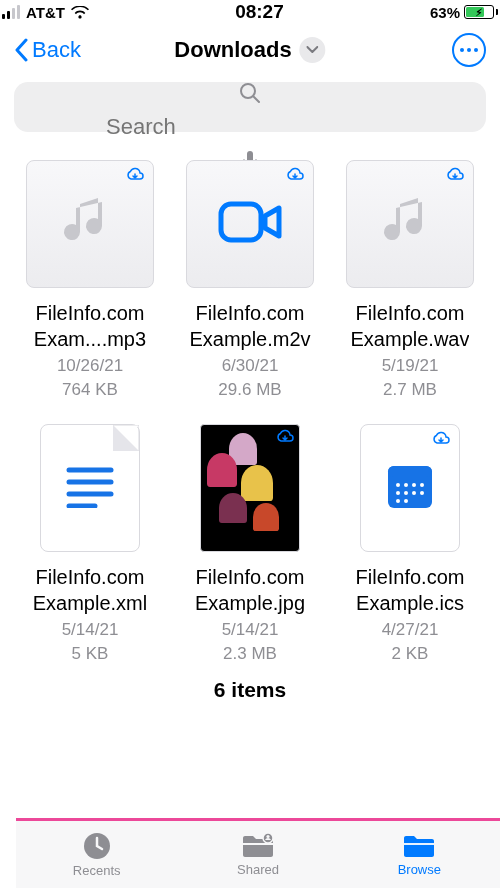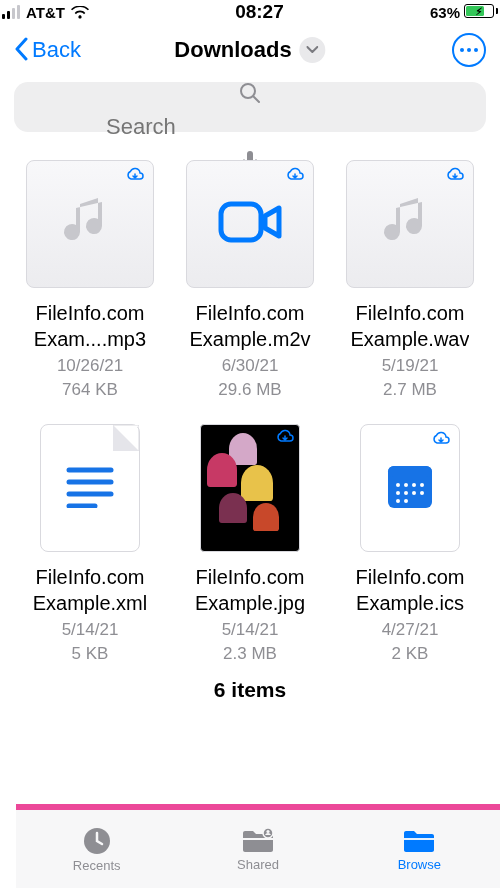--- a/index.html
+++ b/index.html
@@ -1,37 +1,37 @@
 <!DOCTYPE html>
 <html><head>
 <meta charset="utf-8">
 <style>
   * { box-sizing: border-box; margin: 0; padding: 0; }
   html, body { width: 500px; height: 888px; font-family: -apple-system, "Helvetica Neue", Arial, sans-serif; background: #fff; color: #000; overflow: hidden; }
 
   
   .status-bar { display: flex; align-items: center; justify-content: space-between; height: 24px; padding: 0 2px; font-size: 15px; font-weight: 600; }
   .sb-left { display: flex; align-items: center; gap: 6px; }
-  .sb-right { display: flex; align-items: flex-start; gap: 4px; }
+  .sb-right { display: flex; align-items: center; gap: 4px; }
   .signal { display: flex; align-items: flex-end; gap: 2px; }
   .signal span { width: 3px; background: #c7c7cc; border-radius: 1px; }
   .signal span:nth-child(1){height:5px;background:#000}
   .signal span:nth-child(2){height:8px;background:#000}
   .signal span:nth-child(3){height:11px}
   .signal span:nth-child(4){height:14px}
   .wifi-icon svg { display:block; }
   .battery { display:flex; align-items:center; gap:2px; }
   .battery-body { width:30px; height:14px; border:1.5px solid #000; border-radius:3px; position:relative; }
   .battery-fill { position:absolute; left:1px; top:1px; bottom:1px; width:63%; background:#34c759; border-radius:1.5px; }
   .battery-cap { width:2px; height:6px; background:#000; border-radius:0 1px 1px 0; }
   .bolt { position:absolute; left:50%; top:50%; transform:translate(-50%,-50%); font-size:10px; color:#000; }
 
   
   .nav { display:flex; align-items:center; height:52px; padding:0 14px; position:relative; }
-  .back-btn { display:flex; gap:4px; color:#007aff; font-size:22px; }
+  .back-btn { display:flex; align-items:center; gap:4px; color:#007aff; font-size:22px; }
   .back-btn svg { display:block; }
   .nav-title { position:absolute; left:50%; transform:translateX(-50%); font-size:22px; font-weight:700; display:flex; align-items:center; gap:8px; }
   .chev-circle { width:26px; height:26px; border-radius:50%; background:#e9e9eb; display:flex; align-items:center; justify-content:center; }
   .chev-circle svg { display:block; }
   .more-btn { margin-left:auto; width:34px; height:34px; border:2px solid #007aff; border-radius:50%; display:flex; align-items:center; justify-content:center; }
   .more-btn span { width:4px; height:4px; background:#007aff; border-radius:50%; margin:0 1.5px; }
 
   
   .search-wrap { padding: 6px 14px 14px; }
   .search { background:#eeeeef; border-radius:14px; height:50px; display:flex; align-items:center; padding:0 14px; gap:10px;flex-direction:column; }
@@ -48,21 +48,21 @@
   .cloud-badge { position:absolute; top:6px; right:8px; }
   .cloud-badge svg { display:block; }
   .dog-ear { position:absolute; top:0; right:0; width:26px; height:26px; }
   .fname { font-size:20px; text-align:center; margin-top:12px; line-height:1.3; max-width:150px; overflow:hidden; }
   .fmeta { font-size:17px; color:#8e8e93; text-align:center; margin-top:4px; }
 
   
   .summary { text-align:center; font-size:21px; font-weight:700; padding:6px 6px 4px; }
 
   
-  .tabbar { position:absolute; bottom:0; left:0; right:0; height:84px; background:#f7f7f8; border-top:6px solid #ec4899; display:flex;margin-left:16px; }
+  .tabbar { position:absolute; bottom:0; left:0; right:0; height:70px; background:#f7f7f8; border-top:3px solid #ec4899; display:flex;margin-left:16px; }
   .tab { flex:1; display:flex; flex-direction:column; align-items:center; justify-content:center; gap:2px; font-size:13px; color:#8e8e93; }
   .tab.active { color:#007aff; }
   .tab svg { display:block; }
 
   
   .lamp { position:absolute; border-radius:50% 50% 10% 10%; }
 </style>
 </head>
 <body>
 

